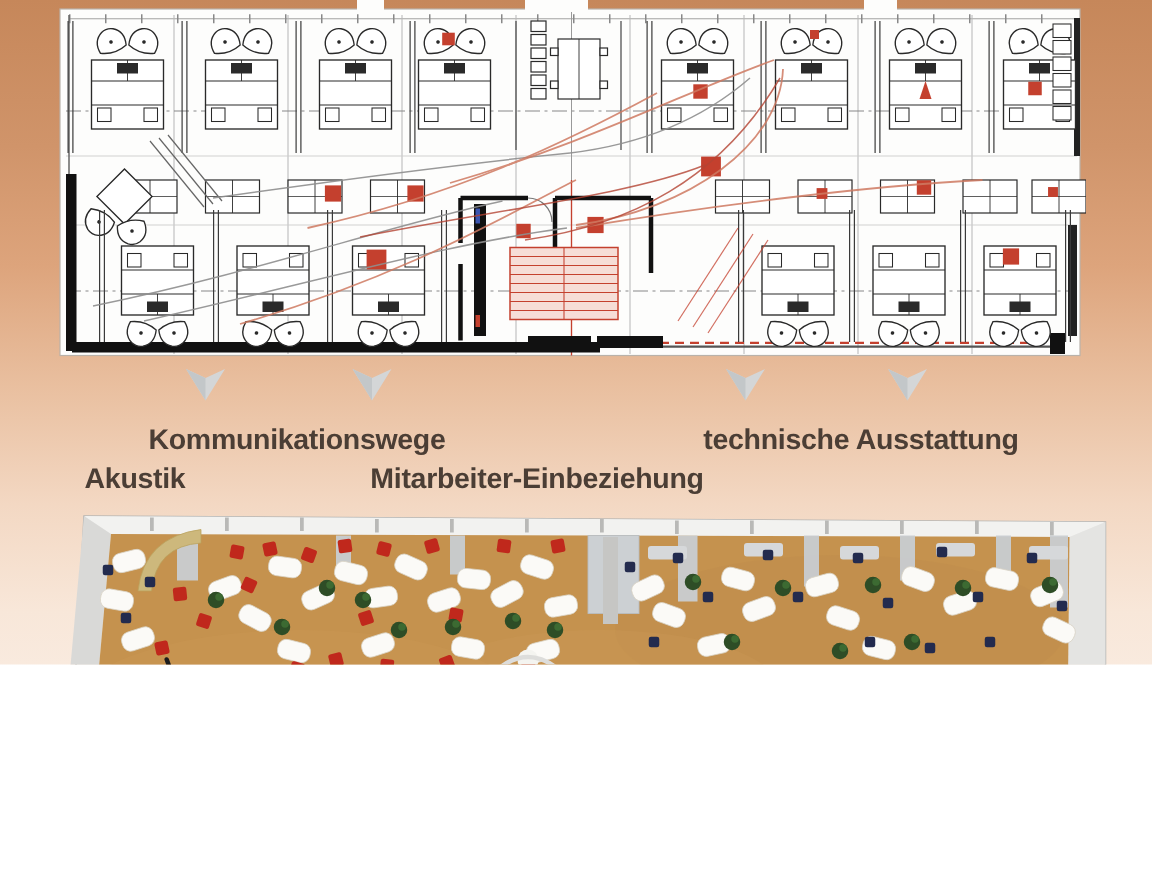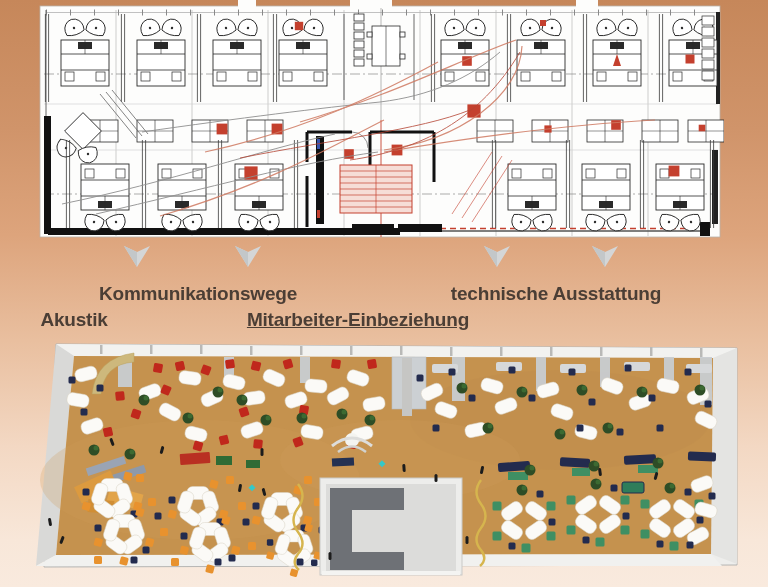--- a/index.html
+++ b/index.html
@@ -1,33 +1,33 @@
 <!DOCTYPE html>
 <html><head>
 <meta charset="utf-8">
 <style>
   html,body{margin:0;padding:0;background:#f9ead d;}
   body{font-family:"Liberation Sans",sans-serif;}
   .stage{
-    position:relative;width:768px;height:587px;overflow:hidden;
+    position:relative;width:768px;height:443px;overflow:hidden;
     background:linear-gradient(180deg,#c6875a 0%,#d0946a 22%,#dda47c 40%,#e9bf9f 58%,#f3d8c3 76%,#f8e7d9 92%,#f9ead e 100%);
     background:linear-gradient(180deg,#c6875a 0%,#d0946a 22%,#dda47c 40%,#e9bf9f 58%,#f3d8c3 76%,#f8e7d9 92%,#f9eade 100%);
   }
   svg{position:absolute;display:block;}
   #plan-svg{left:38px;top:0;}
   #render-svg{left:28px;top:341px;}
   .annot{
     position:absolute;transform:translateX(-50%);
     font-size:19px;font-weight:700;letter-spacing:-0.2px;color:#4b3e35;white-space:nowrap;
   }
   .arrow{position:absolute;width:28px;height:22px;}
   .lbl-komm{left:198px;top:283px;}
-  .lbl-tech{left:556px;top:283px;}
-  .lbl-akus{left:74px;top:309px;}
-  .lbl-mitb{left:358px;top:309px;text-decoration:underline;}
+  .lbl-tech{left:574px;top:283px;}
+  .lbl-akus{left:90px;top:309px;}
+  .lbl-mitb{left:358px;top:309px;}
   .lbl-lich{left:638px;top:309px;}
   .arr1{left:123px;top:246px;}
   .arr2{left:234px;top:246px;}
   .arr3{left:483px;top:246px;}
   .arr4{left:591px;top:246px;}
 </style>
 </head>
 <body>
 
 <div class="stage">

